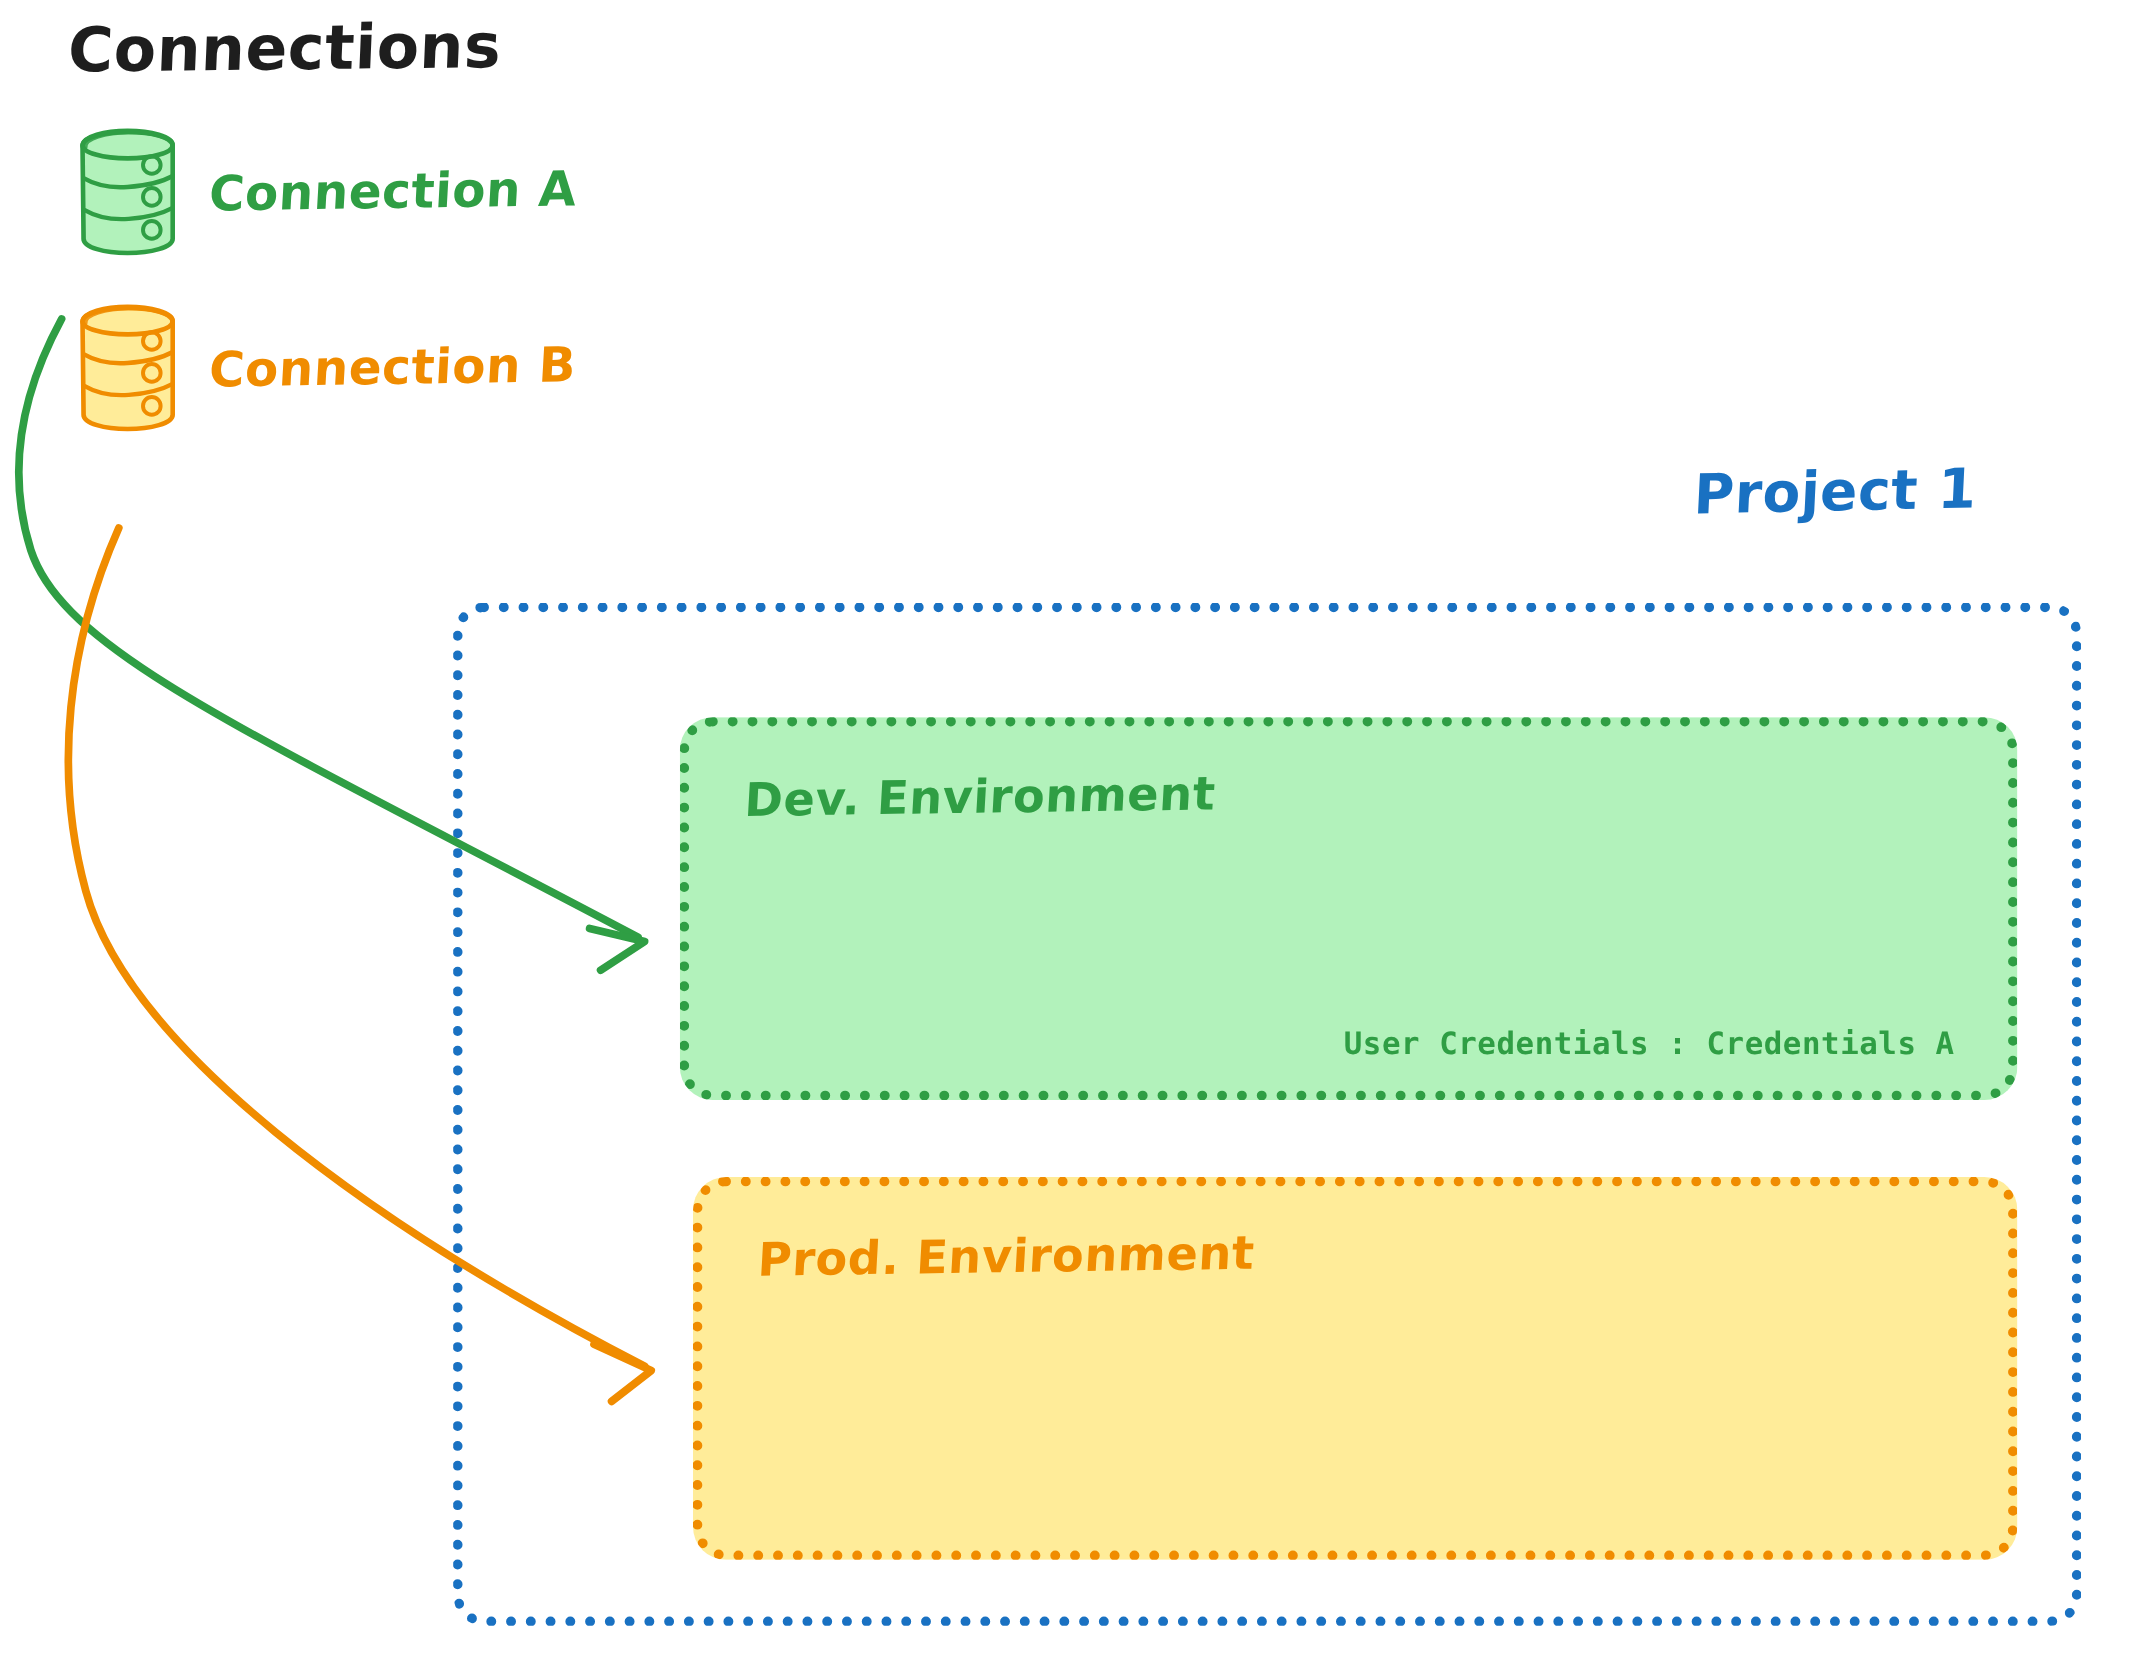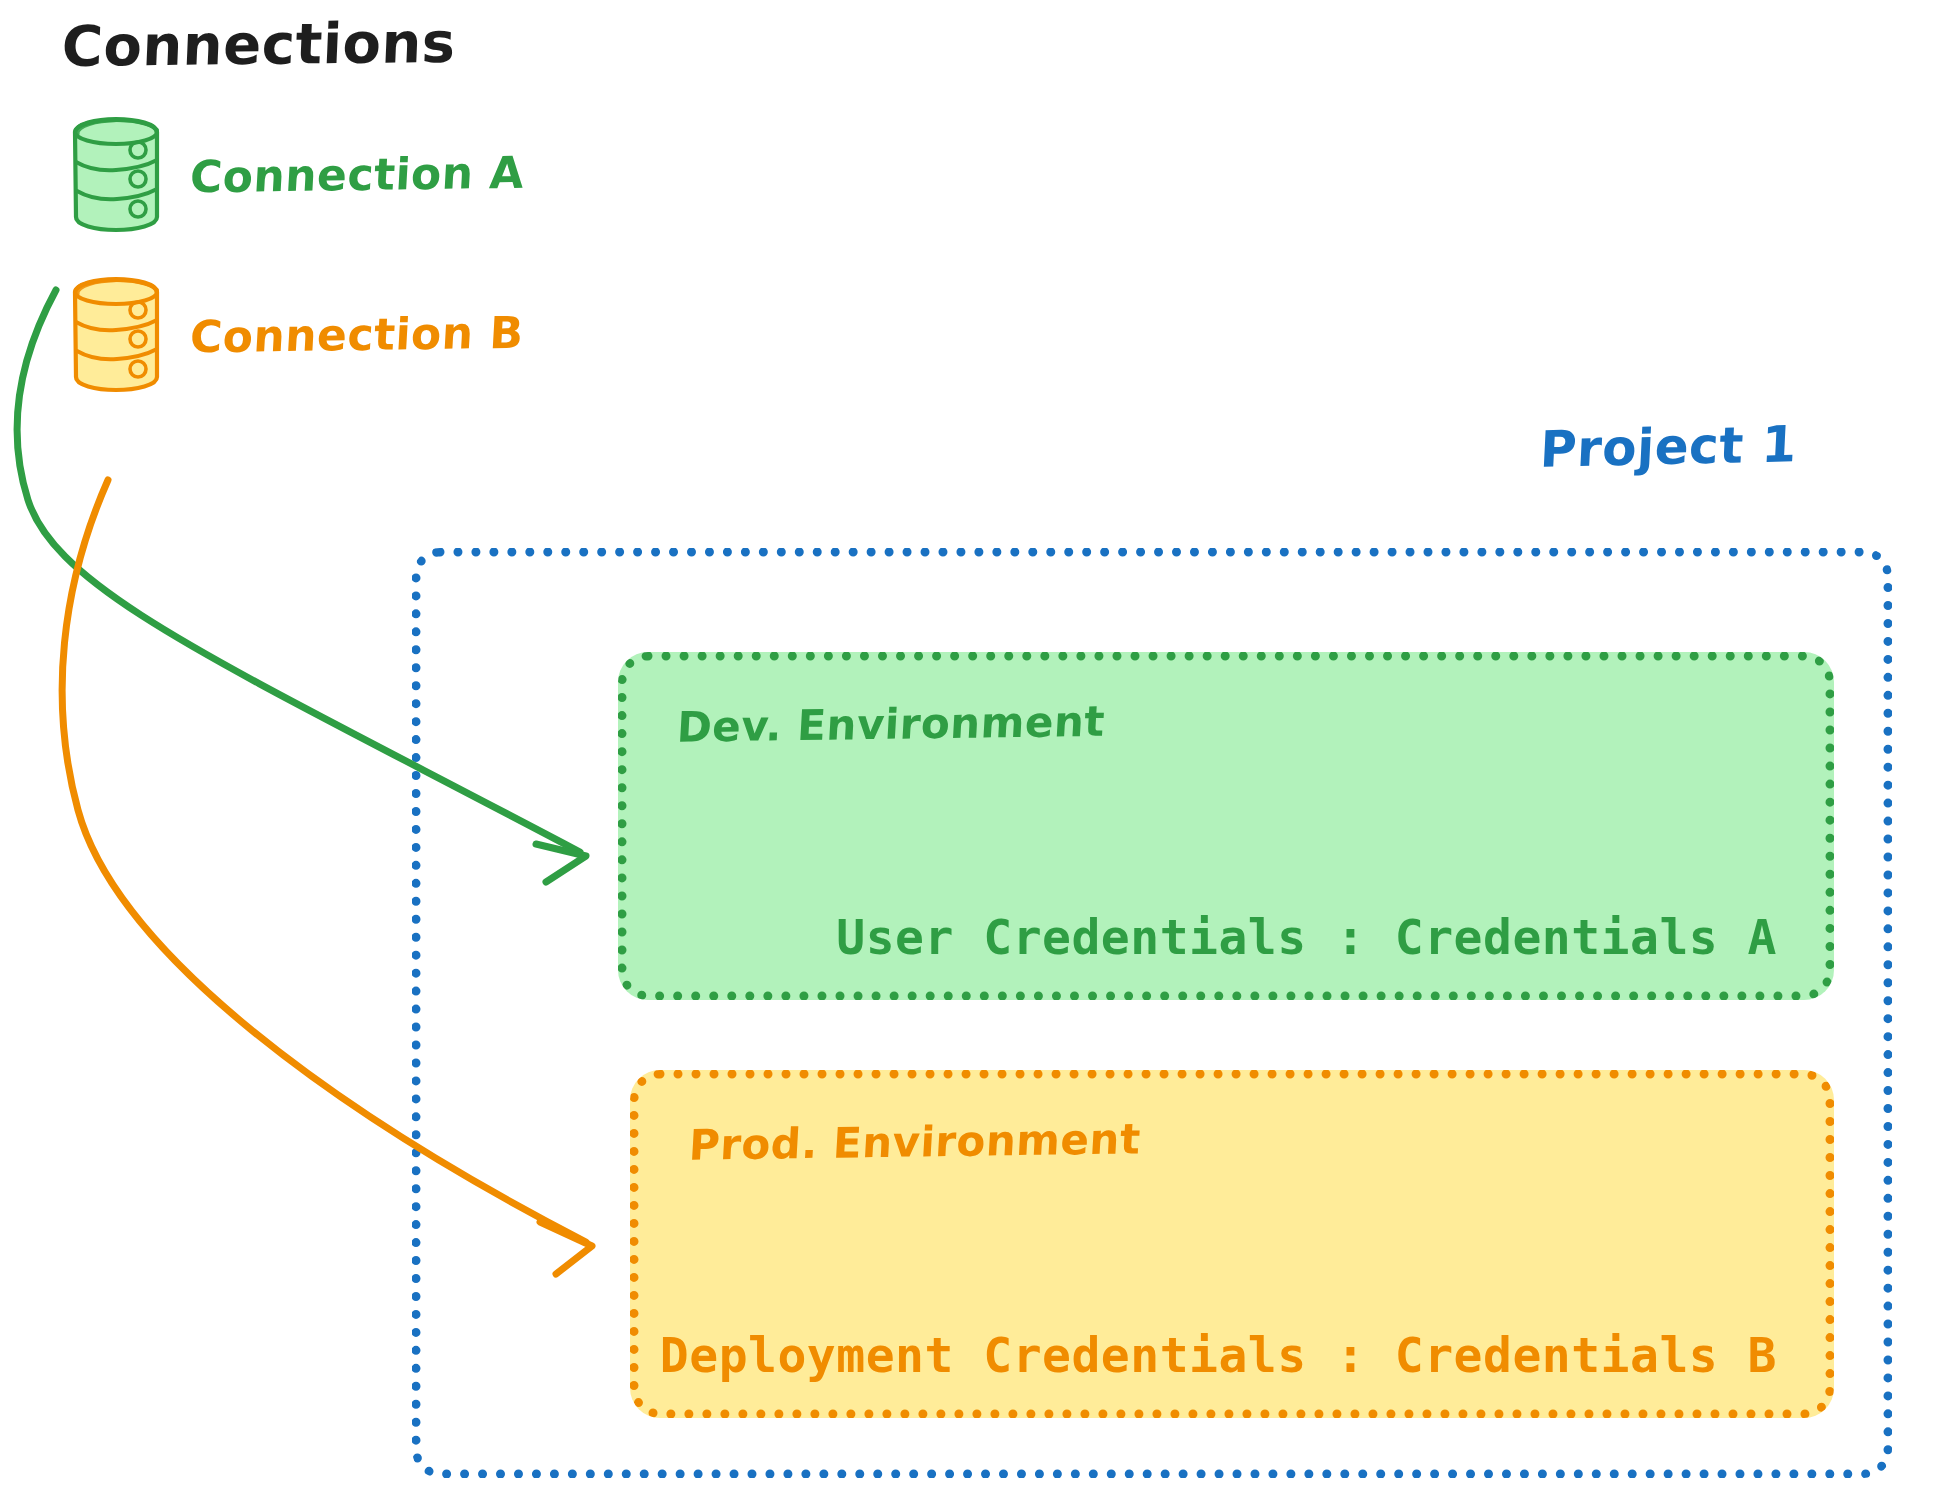--- a/index.html
+++ b/index.html
@@ -118,21 +118,21 @@
     margin-top: 4px;
     margin-left: 10px;
   }
   #dev-env-title  { color: #2f9e44; }
   #prod-env-title { color: #f08c00; }
 
   .env-cred {
     position: absolute;
     right: 48px;
     bottom: 26px;
-    font-size: 48px;
+    font-size: 28px;
     letter-spacing: 0.5px;
     text-align: right;
   }
   #dev-env-cred  { color: #2f9e44; }
   #prod-env-cred { color: #f08c00; }
 
   
   #arrow-layer {
     position: absolute;
     left: 0;
@@ -188,21 +188,20 @@
 
   <div id="project-container"></div>
 
   <div id="dev-env-box" class="env-box">
     <span id="dev-env-title" class="hand env-title">Dev. Environment</span>
     <span id="dev-env-cred" class="mono env-cred">User Credentials : Credentials A</span>
   </div>
 
   <div id="prod-env-box" class="env-box">
     <span id="prod-env-title" class="hand env-title">Prod. Environment</span>
-    <span id="prod-env-cred" class="mono env-cred">Deployment Credentials : Credentials B</span>
   </div>
 
   <svg id="arrow-layer" viewBox="0 0 1948 1506">
 
     <g>
       <path d="M56 290
                C18 360 6 430 28 500
                C58 592 220 662 580 852" fill="none" stroke="#2f9e44" stroke-width="7" stroke-linecap="round" stroke-linejoin="round"></path>
       <path d="M536 844 L586 856 L546 882" fill="none" stroke="#2f9e44" stroke-width="7" stroke-linecap="round" stroke-linejoin="round"></path>
     </g>

